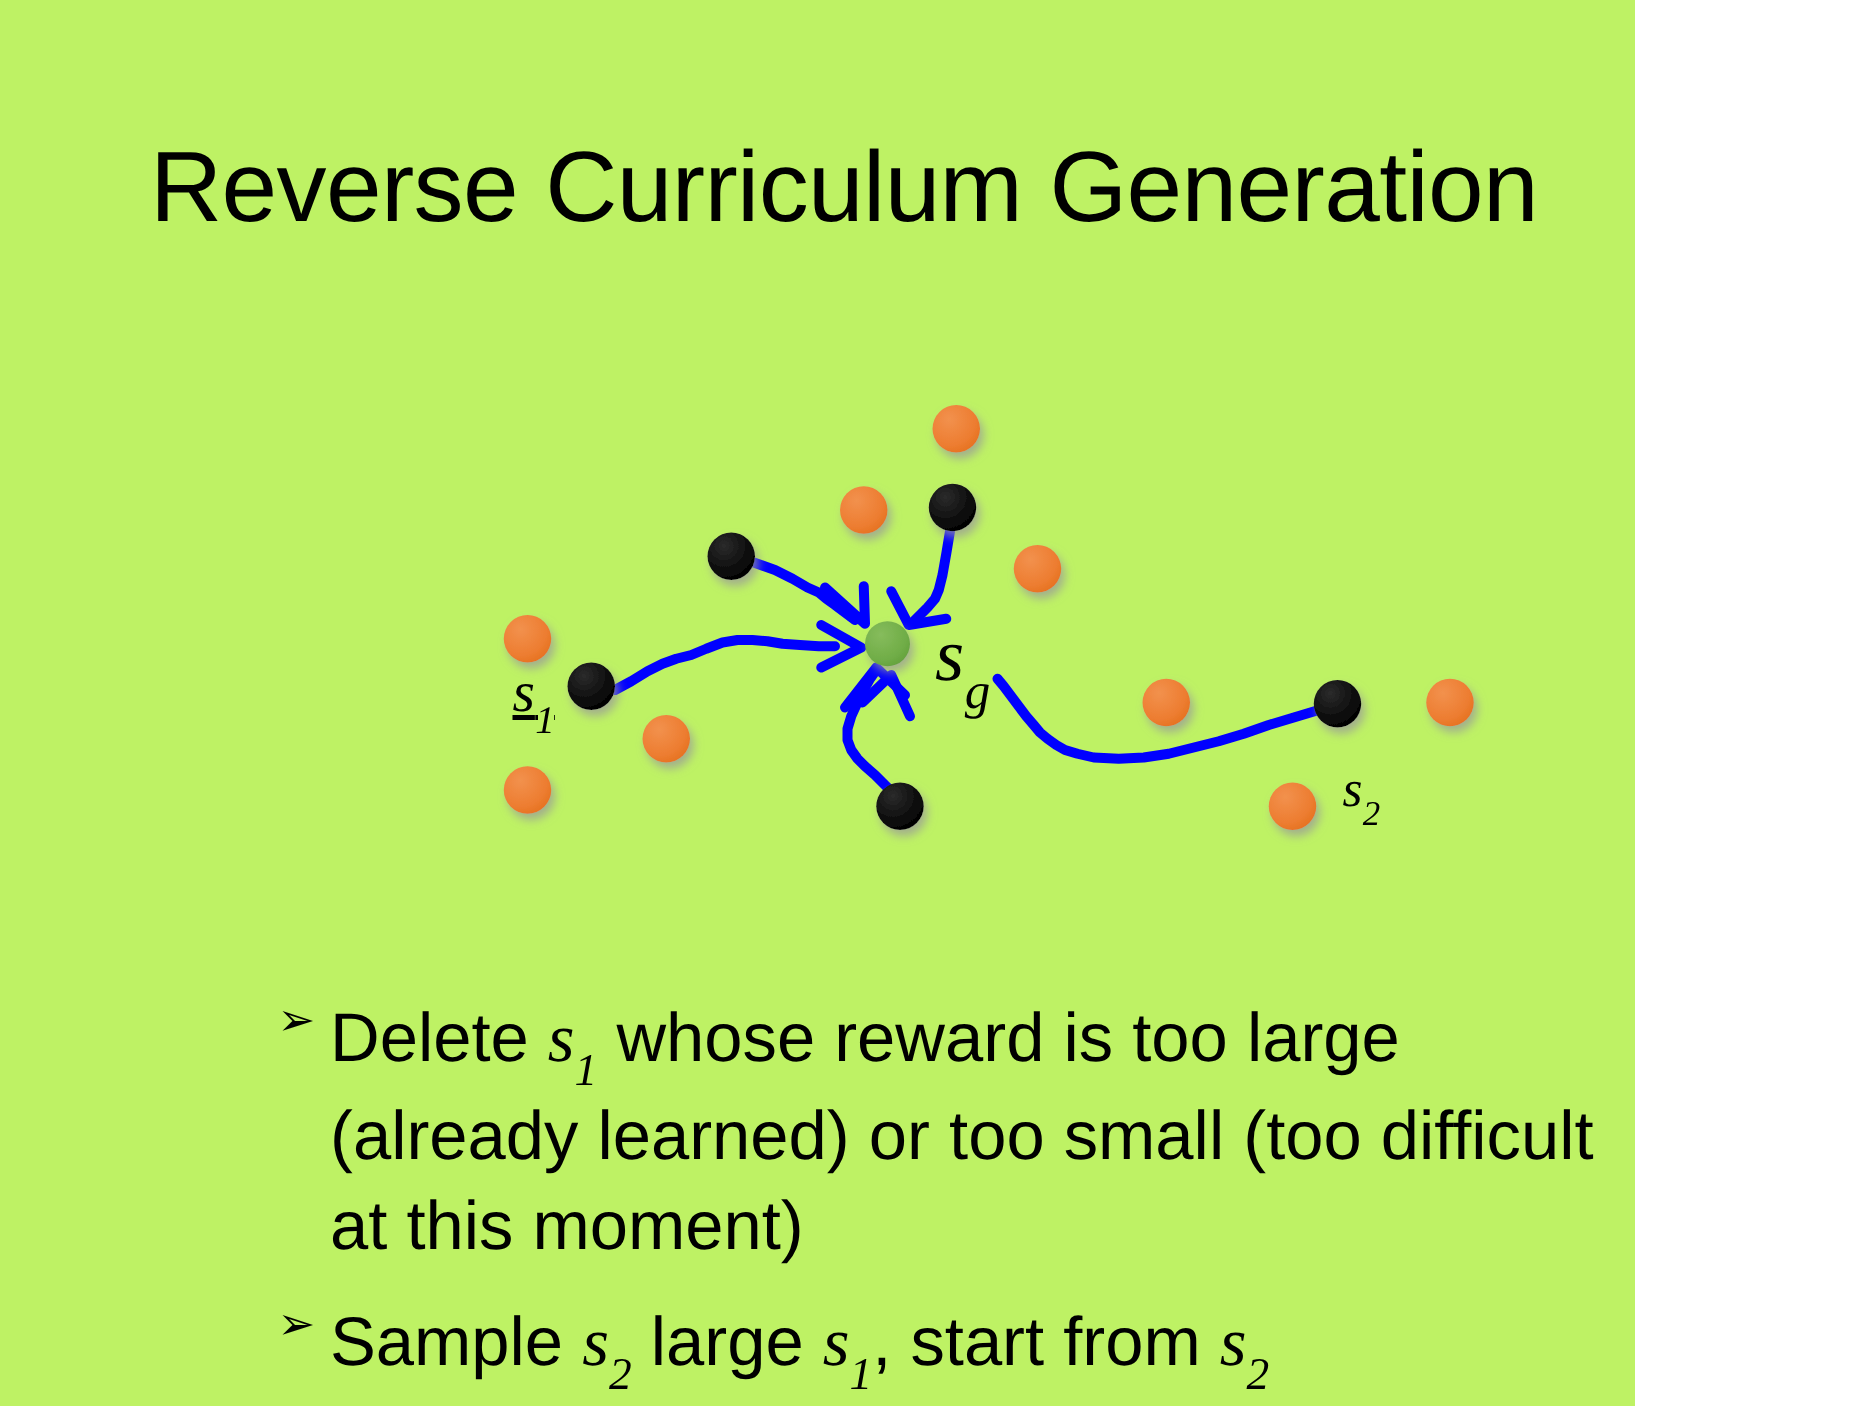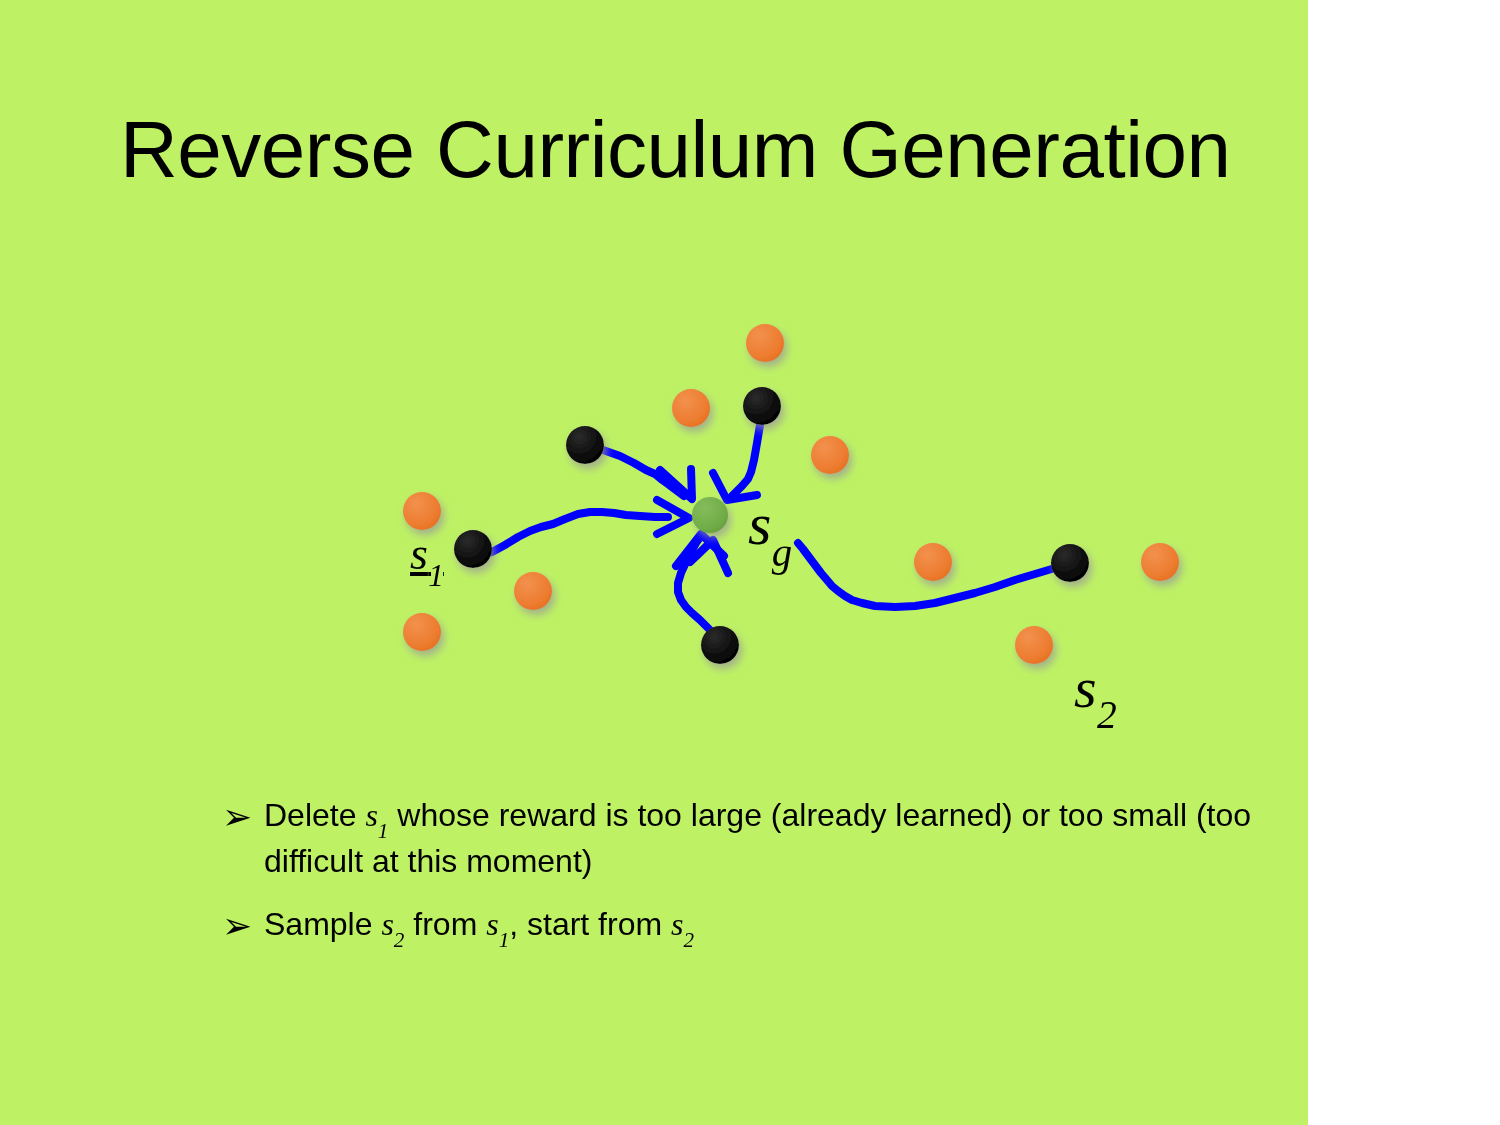--- a/index.html
+++ b/index.html
@@ -56,21 +56,21 @@
   .node-label .sub {
     font-size: 0.68em;
     font-style: italic;
     vertical-align: sub;
     position: relative;
     top: 0.22em;
     left: 0.01em;
   }
   #label-s1 { left: 410px; top: 531px; font-size: 46px; text-decoration: underline; }
   #label-sg { left: 748px; top: 494px; font-size: 60px; }
-  #label-s2 { left: 1074px; top: 659px; font-size: 58px; }
+  #label-s2 { left: 1074px; top: 611px; font-size: 41px; }
 
   
   #bullets {
     position: absolute;
     left: 222px;
     top: 795px;
     width: 1110px;
   }
   .bullet-row {
     position: relative;
@@ -82,21 +82,21 @@
     flex: 0 0 auto;
     width: 42px;
     font-family: "DejaVu Sans", sans-serif;
     font-size: 36px;
     line-height: 1.22;
     color: #000000;
   }
   .bullet-text {
     flex: 1 1 auto;
     font-family: "Liberation Sans", sans-serif;
-    font-size: 32px;
+    font-size: 55px;
     line-height: 1.3;
     color: #000000;
   }
   .bullet-text .mathvar {
     font-family: "Liberation Serif", serif;
     font-style: italic;
     font-size: 1.0em;
   }
   .bullet-text .mathvar .sub {
     font-size: 0.66em;
@@ -197,19 +197,19 @@
     <div class="bullet-row">
       <span class="bullet-marker">➢</span>
       <span class="bullet-text">
         <span>Delete </span><span class="mathvar"><span>s</span><span class="sub">1</span></span><span> whose reward is too large (already learned) or too small (too difficult at this moment)</span>
       </span>
     </div>
 
     <div class="bullet-row">
       <span class="bullet-marker">➢</span>
       <span class="bullet-text">
-        <span>Sample </span><span class="mathvar"><span>s</span><span class="sub">2</span></span><span> from </span><span class="mathvar"><span>s</span><span class="sub">1</span></span><span>, start from </span><span class="mathvar"><span>s</span><span class="sub">2</span></span>
+        <span>Sample </span><span class="mathvar"><span>s</span><span class="sub">2</span></span><span> large </span><span class="mathvar"><span>s</span><span class="sub">1</span></span><span>, start from </span><span class="mathvar"><span>s</span><span class="sub">2</span></span>
       </span>
     </div>
 
   </div>
 
 </div>
 
 </body></html>

